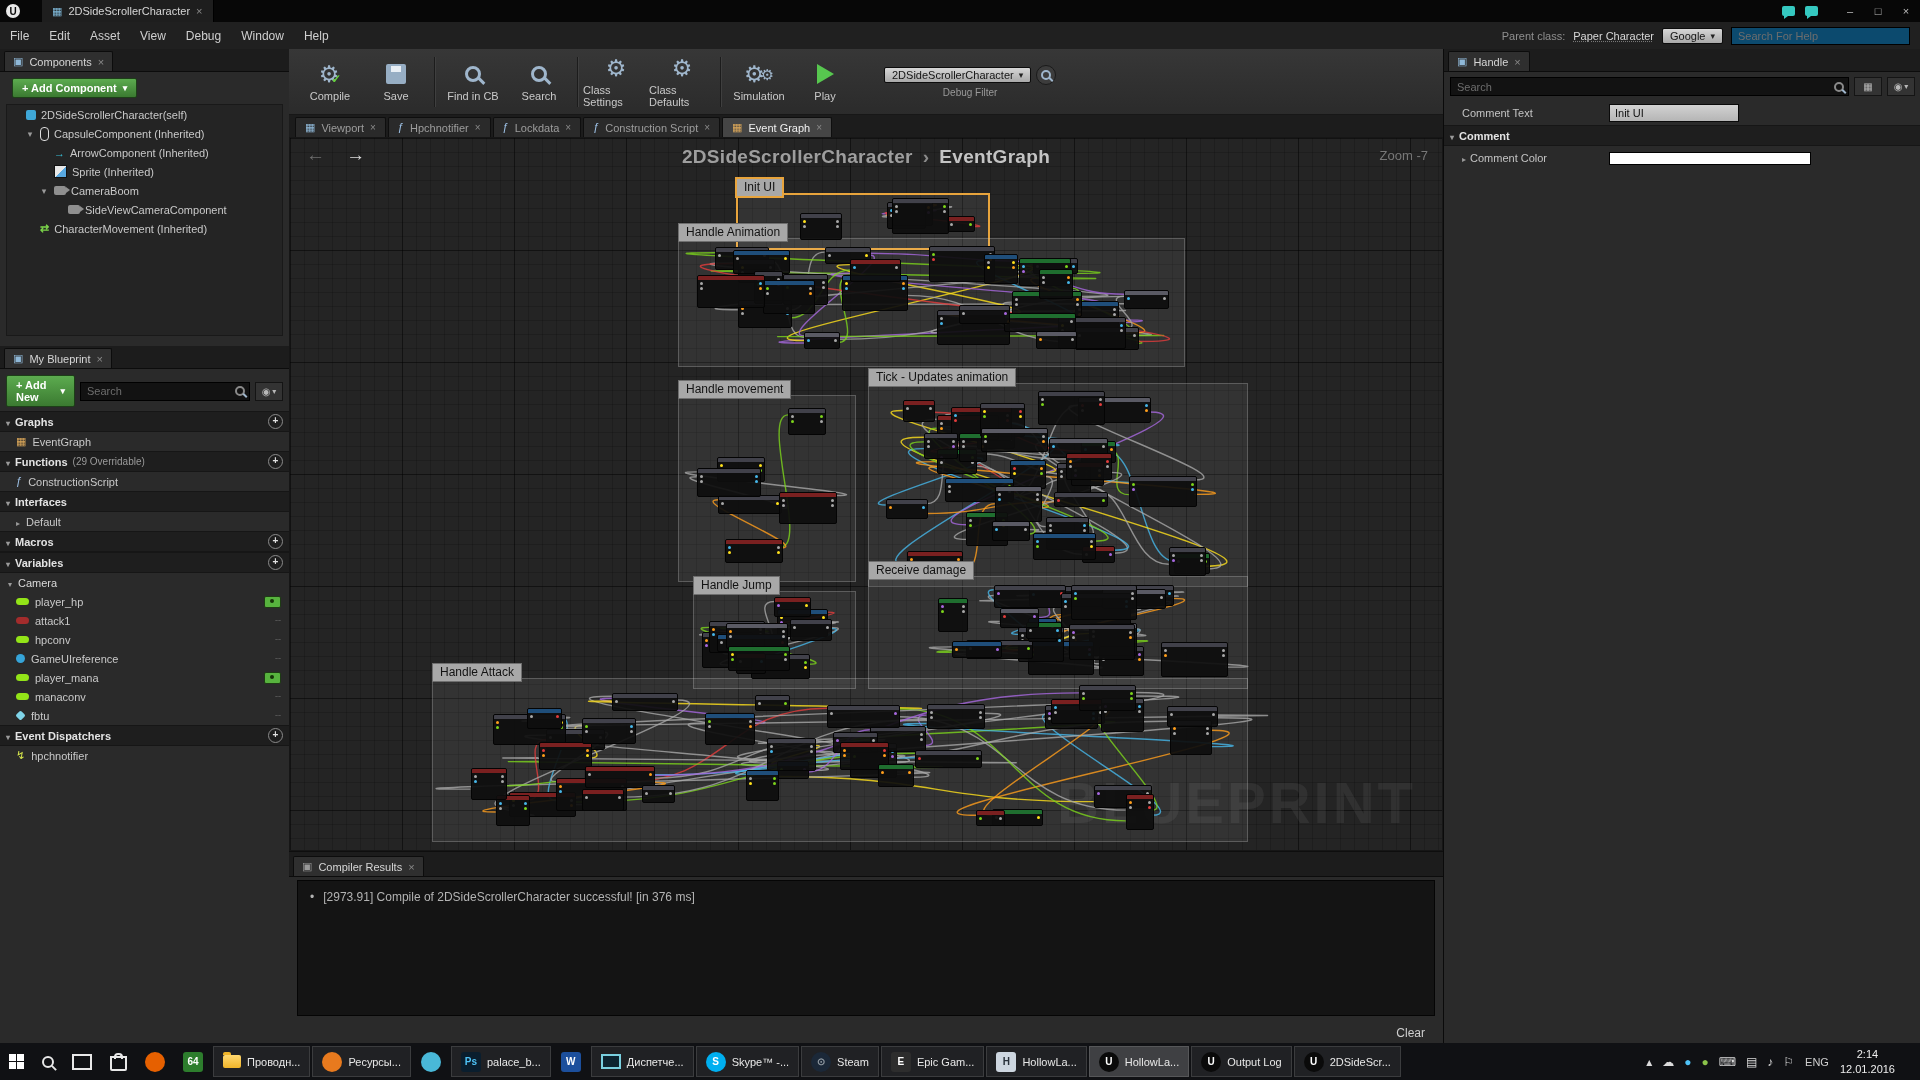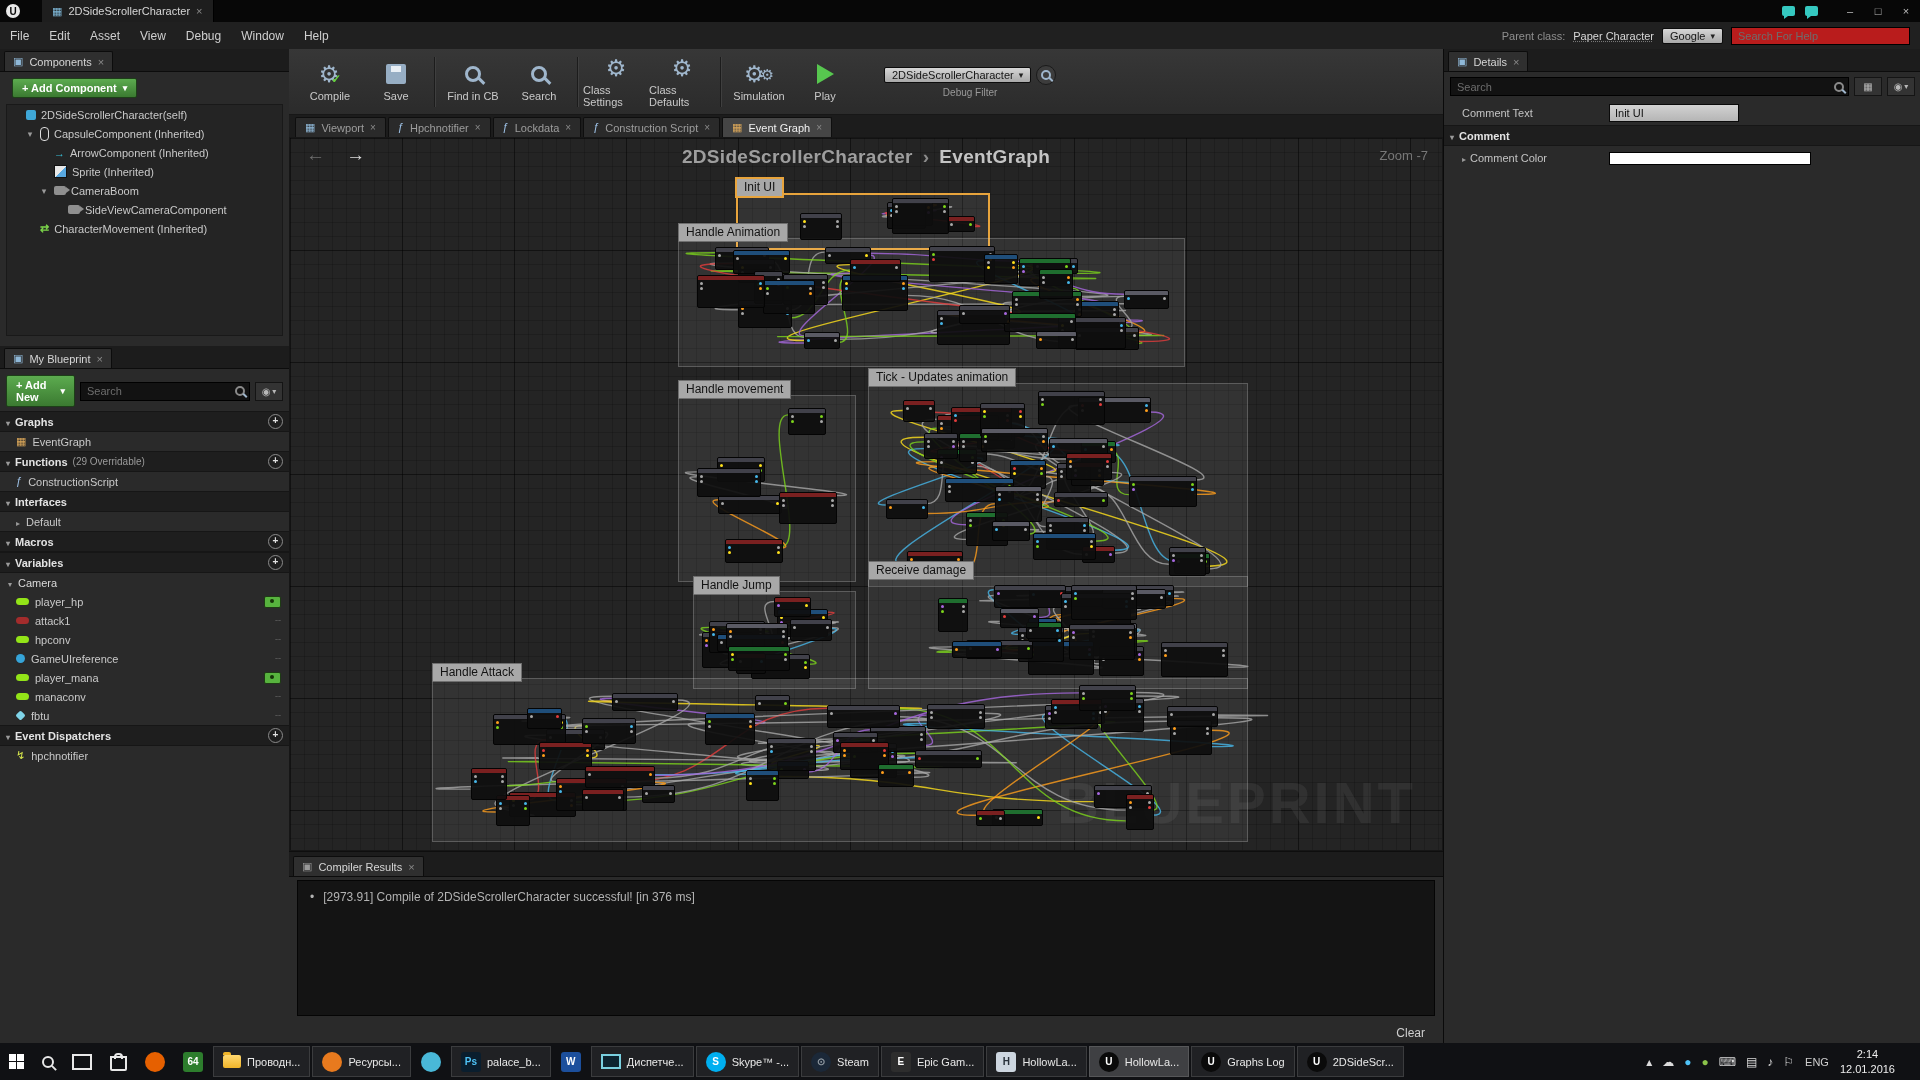--- a/index.html
+++ b/index.html
@@ -24,21 +24,21 @@
   
   #menubar{left:0;top:22px;width:1920px;height:27px;background:#202020;border-bottom:1px solid #0c0c0c;
            display:flex;align-items:center;}
   .menu-item{padding:0 10px;color:#cfcfcf;font-size:12px;}
   #menubar-right{margin-left:auto;display:flex;align-items:center;gap:8px;padding-right:10px;}
   .pclass-lbl{color:#8f8f8f;font-size:11px;}
   .pclass-val{color:#d8d8d8;font-size:11px;text-decoration:underline dotted #777;}
   .combo{background:linear-gradient(#d6d6d6,#a9a9a9);color:#151515;border:1px solid #0c0c0c;border-radius:2px;
          padding:1px 7px;font-size:11px;display:inline-flex;align-items:center;white-space:nowrap;}
   .combo::after{content:"▾";font-size:9px;margin-left:5px;color:#222;}
-  .dark-input{background:#b91c1c;border:1px solid #000;color:#cfcfcf;font-size:11px;height:16px;padding:0 6px;}
+  .dark-input{background:#0c4a6e;border:1px solid #000;color:#cfcfcf;font-size:11px;height:16px;padding:0 6px;}
   .dark-input::placeholder{color:#6d6d6d;}
 
   
   .tabstrip{height:22px;background:#1c1c1c;display:flex;align-items:flex-end;padding-left:4px;border-bottom:1px solid #0c0c0c;}
   .ptab{background:#2f2f2f;height:19px;padding:0 8px;display:flex;gap:6px;align-items:center;font-size:11px;
         color:#d6d6d6;border:1px solid #0c0c0c;border-bottom:none;border-radius:2px 2px 0 0;}
   .gicon{font-size:11px;line-height:1;}
 
   
   #left-col{left:0;top:49px;width:289px;height:994px;background:#2a2a2a;border-right:1px solid #0a0a0a;}
@@ -1502,21 +1502,21 @@
         <span>[2973.91] Compile of 2DSideScrollerCharacter successful! [in 376 ms]</span>
       </div>
     </div>
     <div id="clear-btn">Clear</div>
   </div>
 
   <div id="details-panel" class="abs">
     <div class="tabstrip">
       <div class="ptab">
         <span class="gicon" style="color:#8fb8d8">▣</span>
-        <span>Details</span>
+        <span>Handle</span>
         <span class="tab-close">×</span>
       </div>
     </div>
     <div id="details-search-row">
       <div id="details-search">
         <input placeholder="Search" style="">
         <span class="i-mag tiny" style="border-color:#8a8a8a"></span>
       </div>
       <span class="sq-btn">
           <span>▦</span>
@@ -1605,21 +1605,21 @@
         <div class="tb-app boxed">
           <div class="chip" style="background: rgb(205, 214, 224); color: rgb(40, 48, 58);">H</div>
           <span>HollowLa...</span>
         </div>
         <div class="tb-app boxed active">
           <div class="chip round" style="background: rgb(10, 10, 10); color: rgb(255, 255, 255);">U</div>
           <span>HollowLa...</span>
         </div>
         <div class="tb-app boxed">
           <div class="chip round" style="background: rgb(10, 10, 10); color: rgb(255, 255, 255);">U</div>
-          <span>Graphs Log</span>
+          <span>Output Log</span>
         </div>
         <div class="tb-app boxed">
           <div class="chip round" style="background: rgb(10, 10, 10); color: rgb(255, 255, 255);">U</div>
           <span>2DSideScr...</span>
         </div>
       </div>
     <div id="tray">
       <span id="tray-icons" style="display:flex;gap:10px">
           <span class="tray-ico" style="color: rgb(220, 220, 220);">▴</span>
           <span class="tray-ico" style="color: rgb(220, 220, 220);">☁</span>

